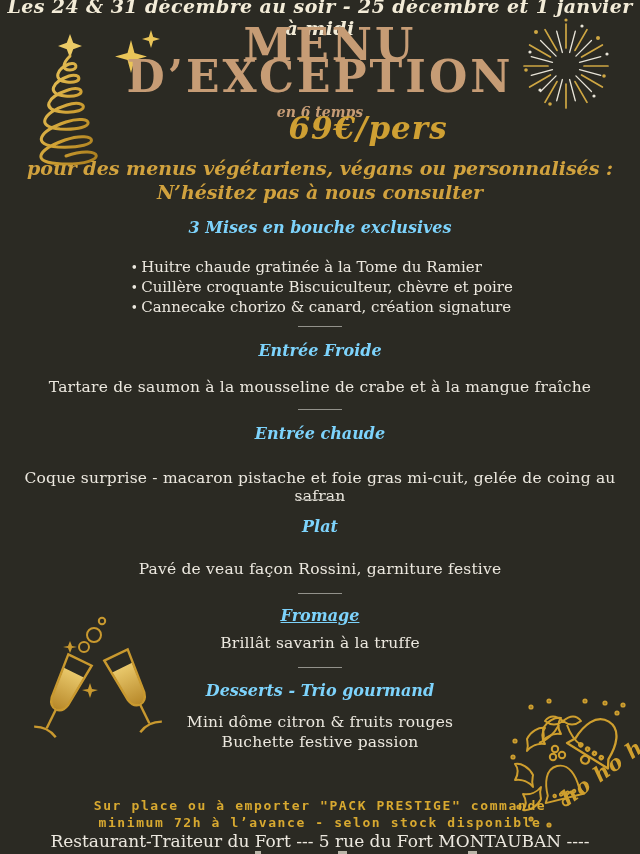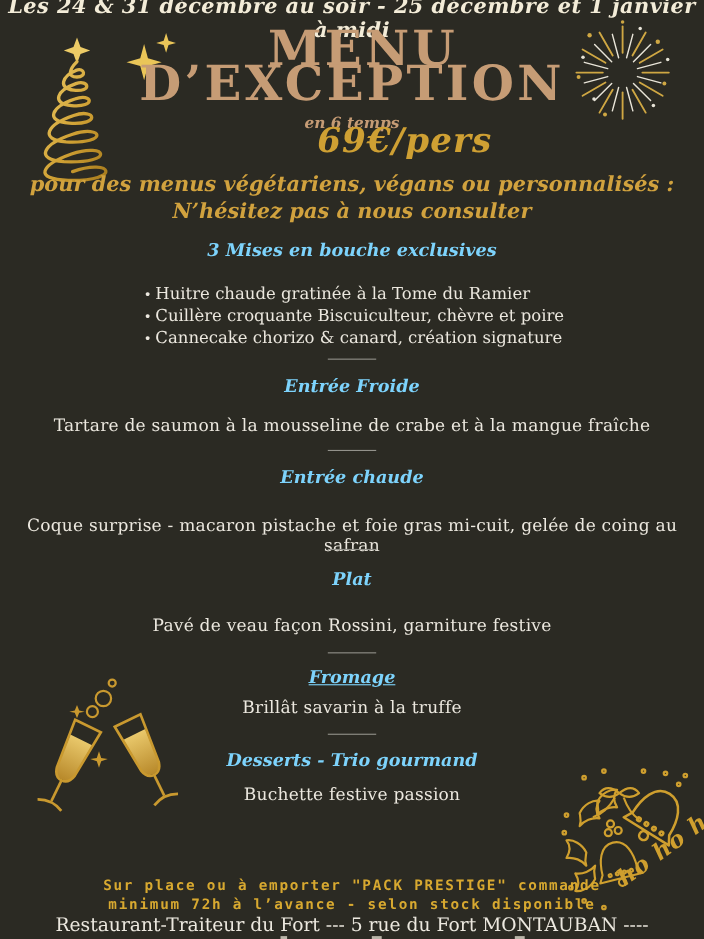--- a/index.html
+++ b/index.html
@@ -232,20 +232,21 @@
 
   <div class="divider div4"></div>
 
   <div class="center gold-heading h-fromage">Fromage</div>
   <div class="center body-text t-fromage">Brillât savarin à la truffe</div>
 
   <div class="divider div5"></div>
 
   <div class="center gold-heading h-desserts">Desserts - Trio gourmand</div>
   <div class="center body-text t-desserts">
+    <div>Mini dôme citron &amp; fruits rouges</div>
     <div>Buchette festive passion</div>
   </div>
 
   <div class="center order-line order1">Sur place ou à emporter "PACK PRESTIGE" commande</div>
   <div class="center order-line order2">minimum 72h à l’avance - selon stock disponible</div>
 
   <div class="center address">Restaurant-Traiteur du Fort --- 5 rue du Fort MONTAUBAN ----</div>
 
   <div class="remnant r3"></div>
   <div class="remnant r1"></div>

